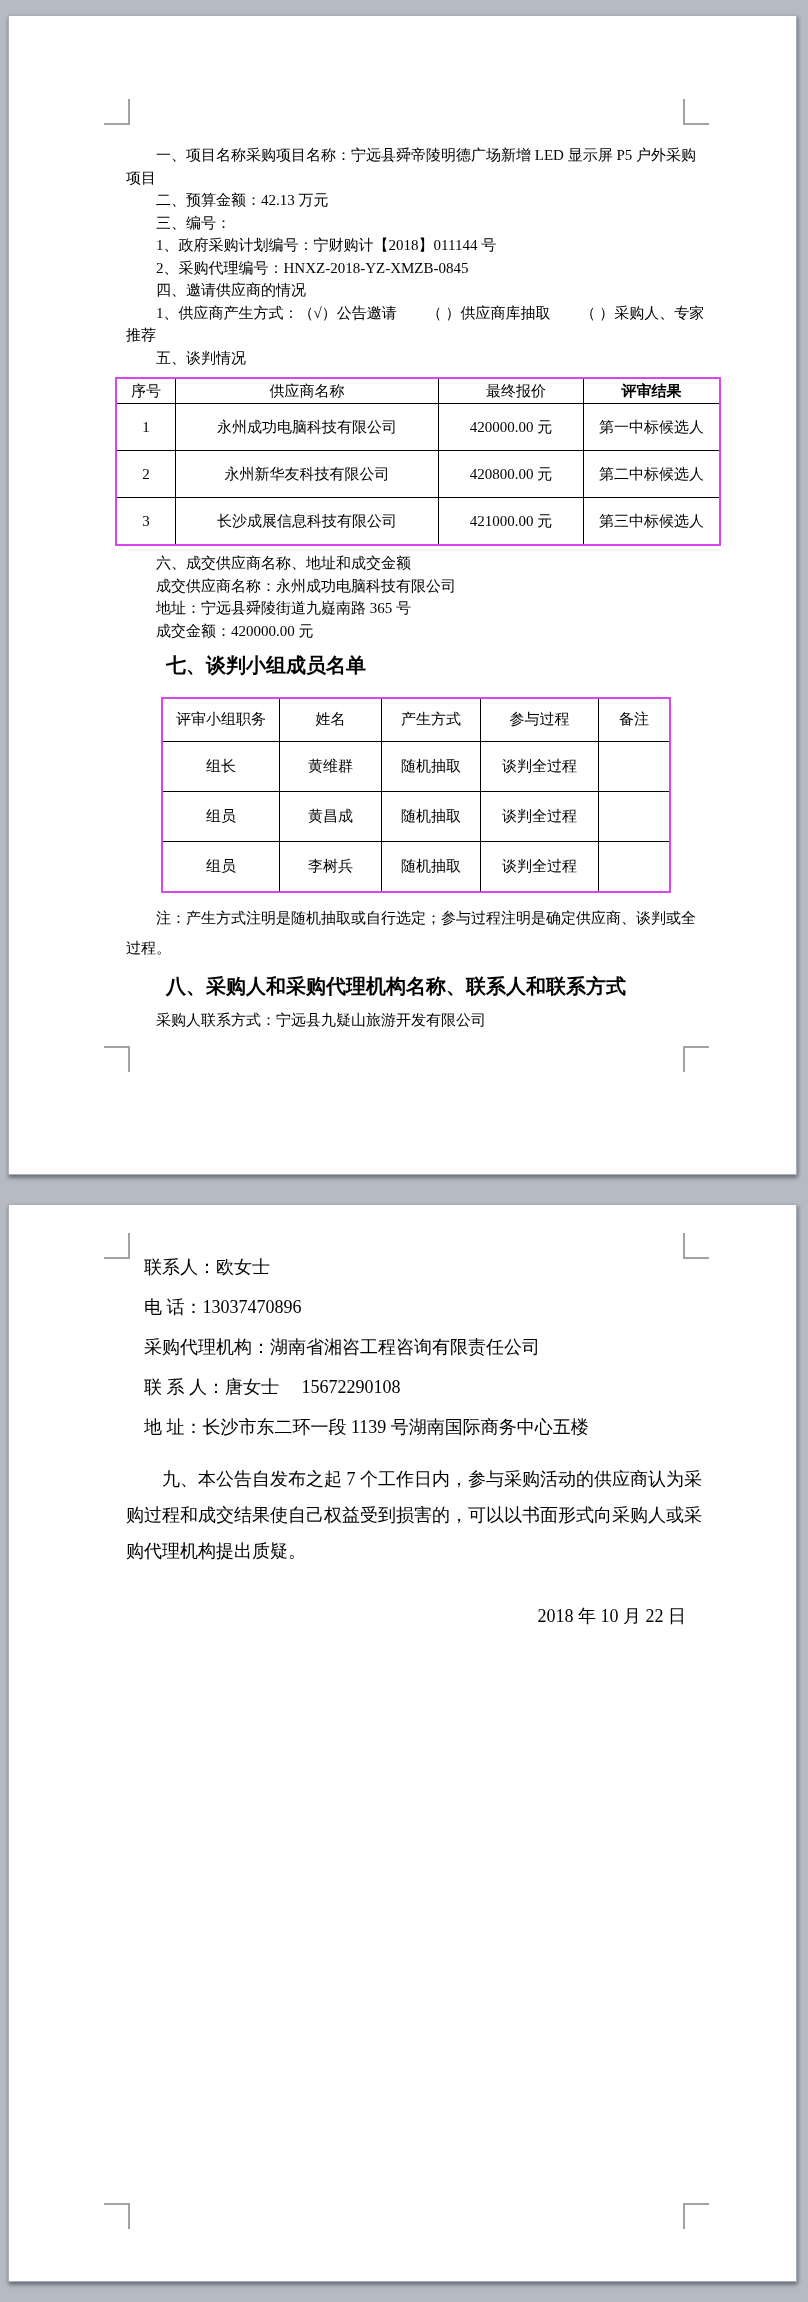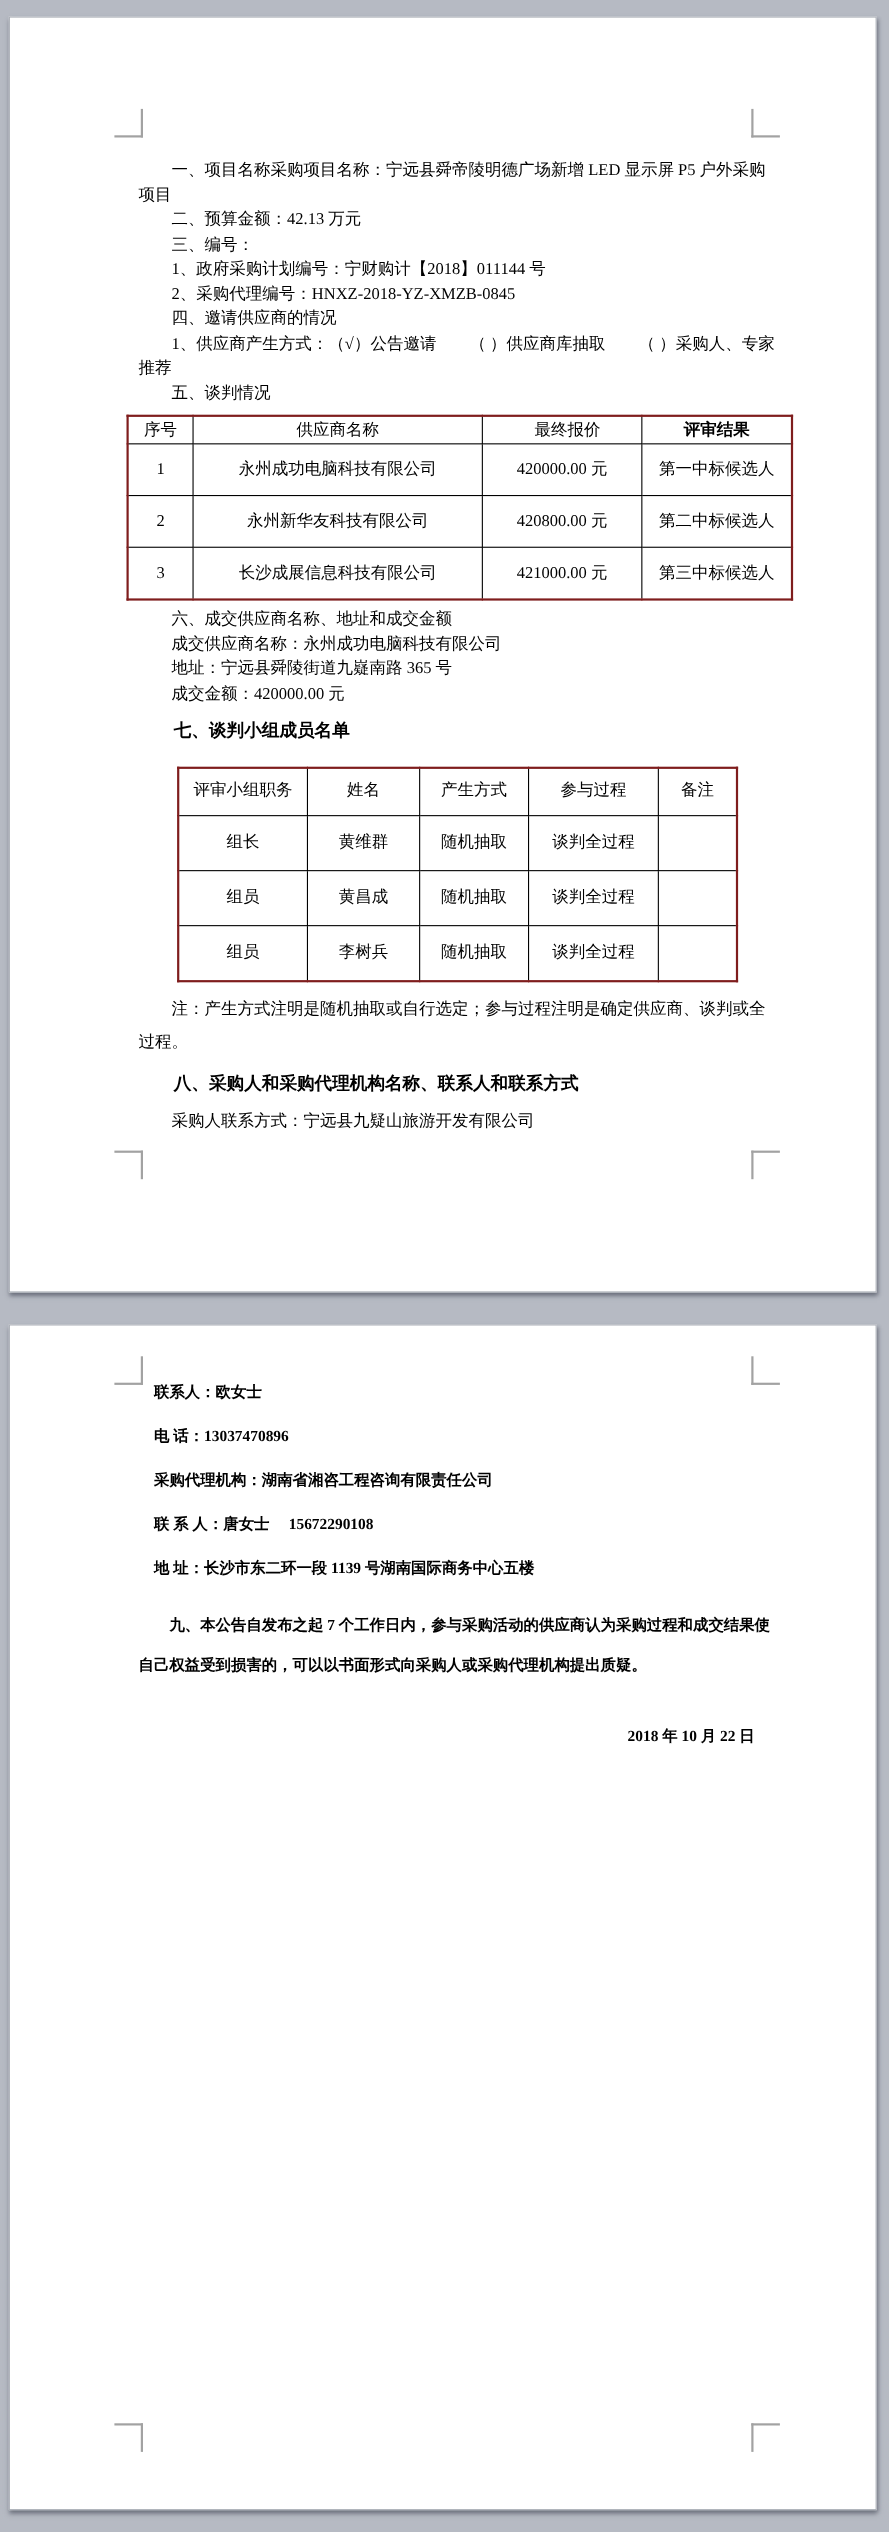--- a/index.html
+++ b/index.html
@@ -15,29 +15,29 @@
   .page{
     position:absolute;left:8px;width:789px;background:#fff;
     border:1px solid #a9adb5;
     box-shadow:0 3px 4px rgba(75,80,92,.55),2px 2px 3px rgba(75,80,92,.3);
     box-sizing:border-box;
   }
   .page1{top:15px;height:1160px;}
   .page2{top:1204px;height:1078px;}
 
   .content{padding:128px 86px 0 117px;font-size:15px;line-height:22.5px;}
-  .content2{padding:42px 86px 0 117px;font-size:14px;line-height:22.5px;font-weight:bold;}
+  .content2{padding:42px 86px 0 117px;font-size:18px;line-height:22.5px;}
   p{margin:0;}
   .ind{text-indent:2em;}
-  .h-bold{font-weight:bold;font-size:16px;}
+  .h-bold{font-weight:bold;font-size:20px;}
   .mt12{margin-top:12px;}
   .mt6{margin-top:6px;}
   .note{line-height:30px;margin-top:10px;text-indent:2em;}
 
-  table{border-collapse:collapse;border:2px solid #7f1d1d;table-layout:fixed;background:#fff;}
+  table{border-collapse:collapse;border:2px solid #d946ef;table-layout:fixed;background:#fff;}
   th,td{border:1px solid #000;text-align:center;vertical-align:middle;font-weight:normal;font-size:15px;padding:0 2px;overflow:hidden;}
   .t1{width:577px;margin:8px 0 0 -11px;}
   .t1 th{height:24px;}
   .t1 td{height:46px;}
   .t1 .c0{width:54px;}.t1 .c1{width:258px;}.t1 .c2{width:130px;padding-left:12px;}.t1 .c3{width:131px;font-weight:bold;}
   .t2{width:486px;margin:20px 0 0 35px;}
   .t2 th{height:42px;}
   .t2 td{height:49px;}
   .t2 .c0{width:112px;}.t2 .c1{width:97px;}.t2 .c2{width:94px;}.t2 .c3{width:113px;}.t2 .c4{width:66px;}
 

